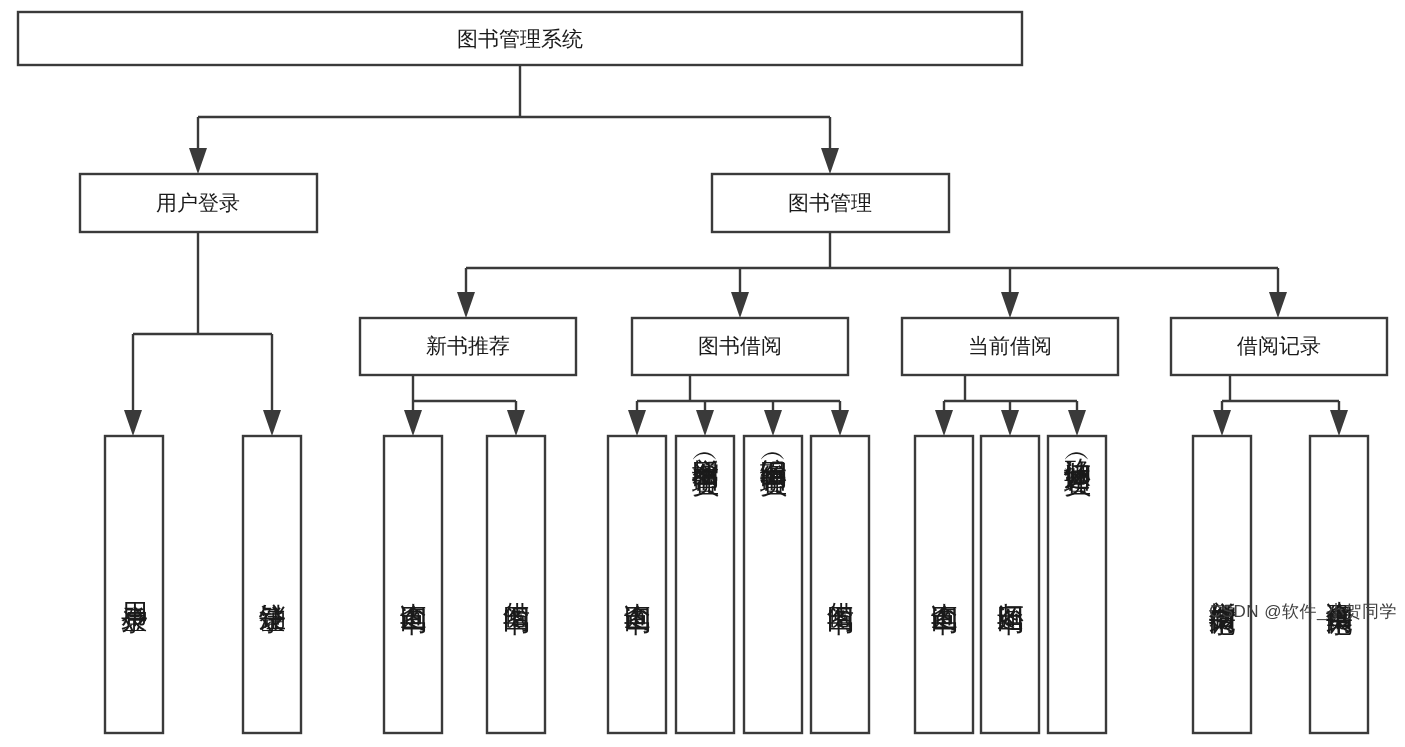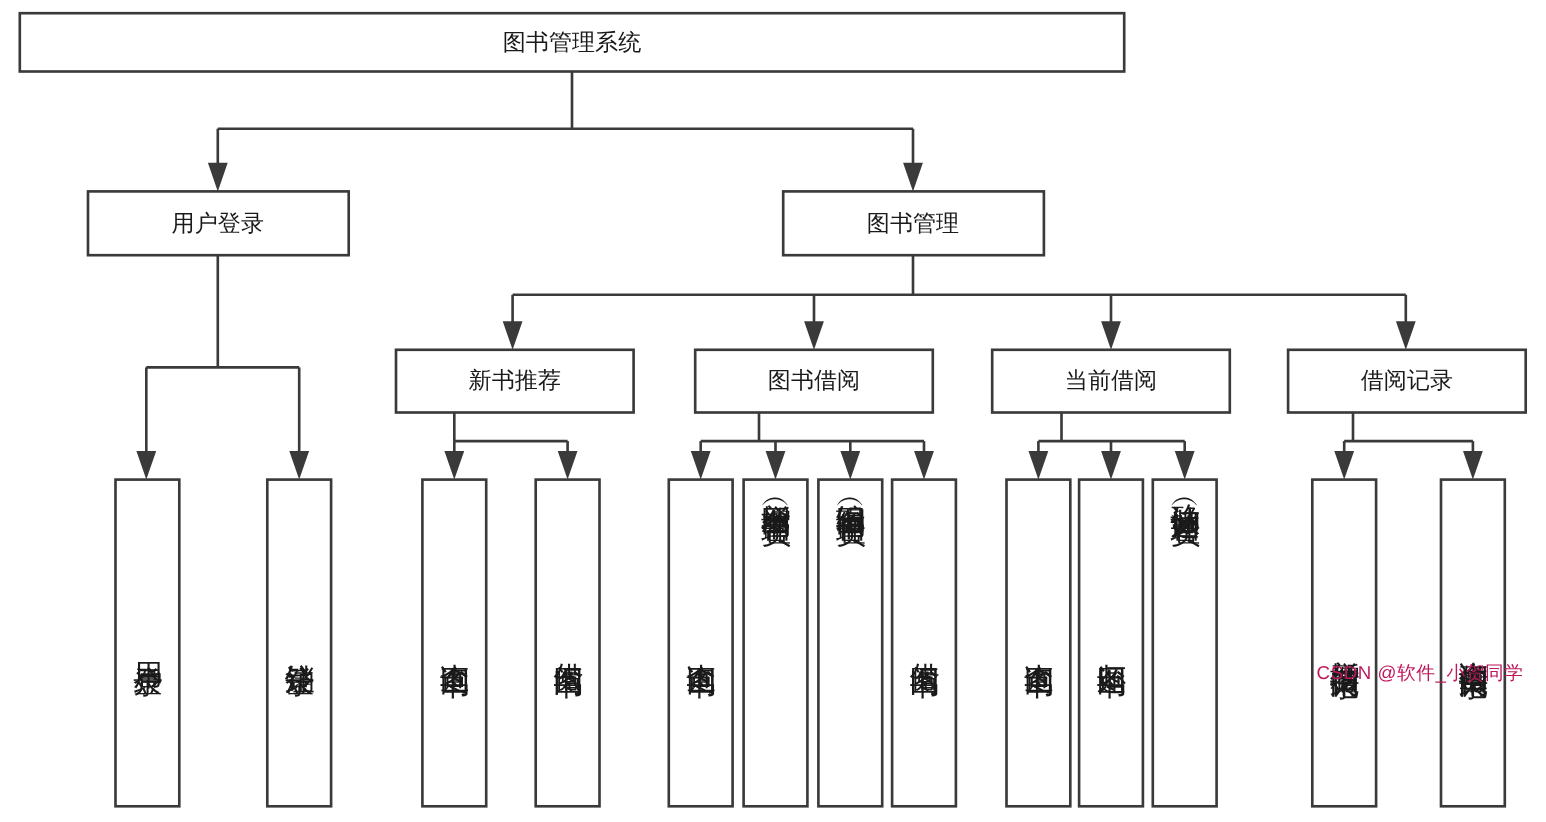--- a/index.html
+++ b/index.html
@@ -55,25 +55,25 @@
     font-family: "Liberation Sans", "DejaVu Sans", sans-serif;
     font-size: 27px;
     line-height: 1.08;
     letter-spacing: 2px;
     color: #1a1a1a;
     white-space: nowrap;
     text-align: center;
   }
   .watermark {
     position: absolute;
-    right: 20px;
+    right: 8px;
     bottom: 4px;
     font-family: "Liberation Sans", "DejaVu Sans", sans-serif;
     font-size: 17px;
-    color: #be185d;
+    color: #404040;
     letter-spacing: 0.5px;
     white-space: nowrap;
   }
 </style>
 </head>
 <body>
 
 <div id="diagram-root">
 
   <svg width="1405" height="747" viewBox="0 0 1405 747">

